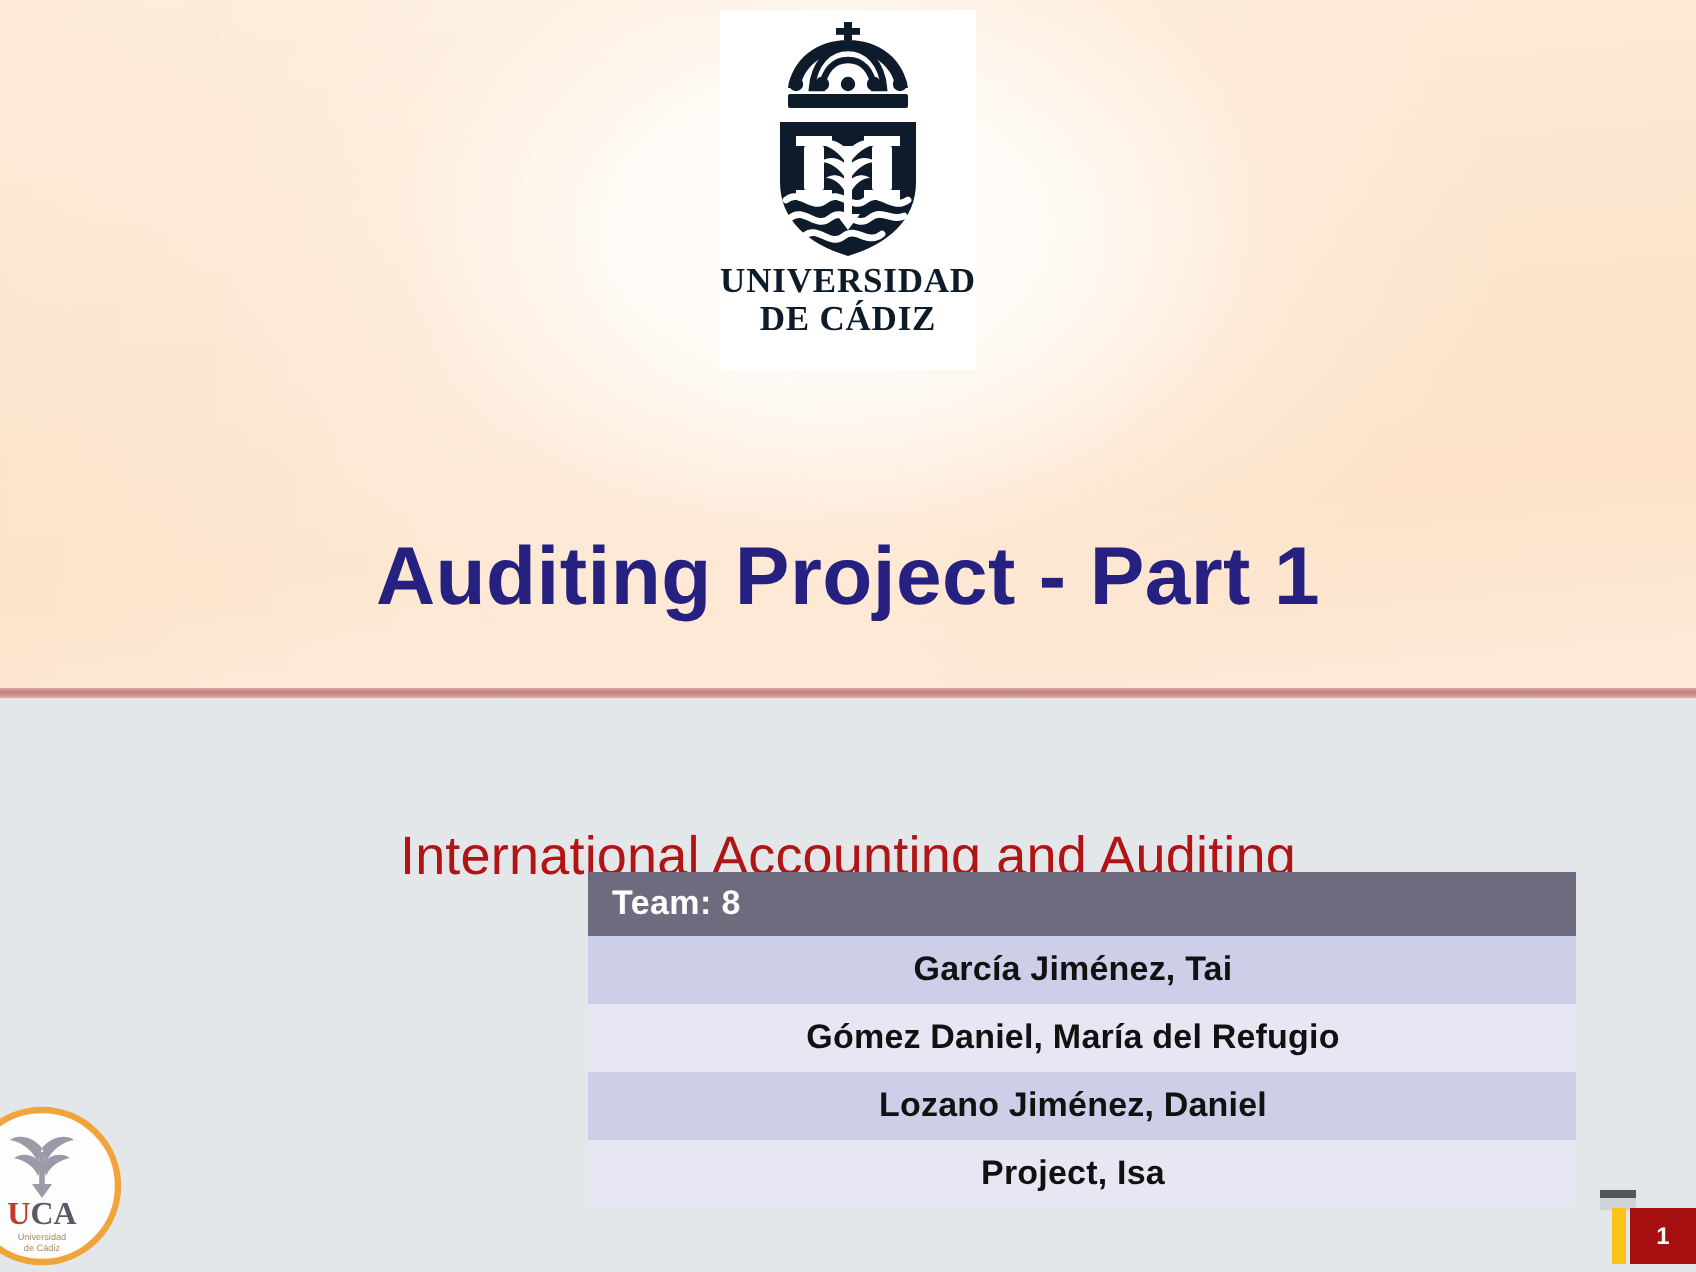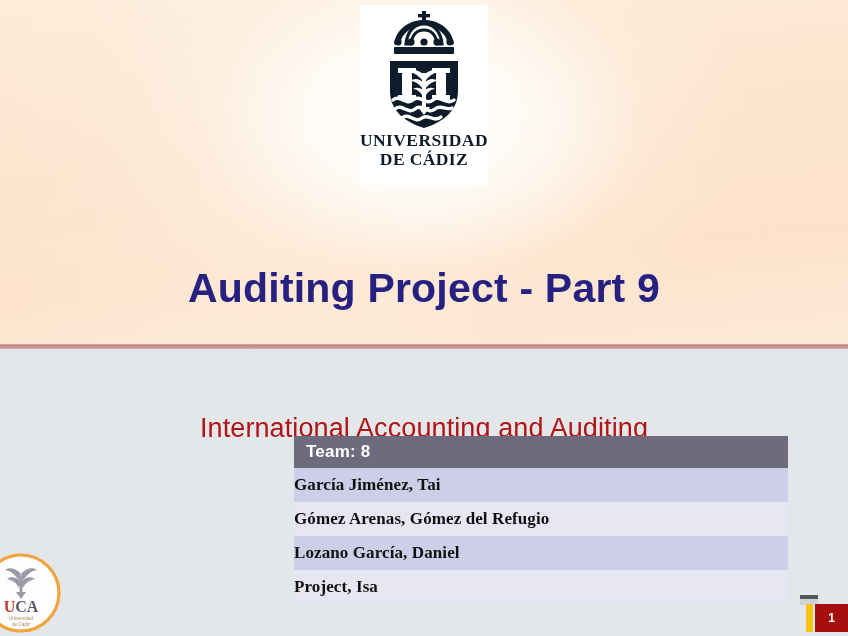--- a/index.html
+++ b/index.html
@@ -163,25 +163,24 @@
     text-align: left;
     padding-left: 12px !important;
     vertical-align: middle;
     letter-spacing: 0.2px;
   }
   .team-row {
     height: 34px;
     color: #111111;
     font-size: 17px;
     font-weight: bold;
-    text-align: left;
+    text-align: center;
     padding-right: 9px !important;
     vertical-align: middle;
     letter-spacing: 0.1px;
-    font-family: Liberation Serif, serif;
   }
   .team-row.odd  { background: #cdcee8; }
   .team-row.even { background: #e7e7f4; }
 
   
   .uca-badge {
     position: absolute;
     left: -22px;
     top: 550px;
     width: 86px;
@@ -297,42 +296,42 @@
           </g>
         </g>
       </svg>
     </div>
     <div class="uni-name">
       <span class="l1">UNIVERSIDAD</span>
       <span class="l2">DE CÁDIZ</span>
     </div>
   </div>
 
-  <div class="slide-title">Auditing Project - Part 9</div>
+  <div class="slide-title">Auditing Project - Part 1</div>
 
   <div class="divider"></div>
   <div class="divider-shadow"></div>
 
   <div class="body-band"></div>
 
   <div class="slide-subtitle">International Accounting and Auditing</div>
 
   <table class="team-table">
     <tbody>
       <tr>
         <td class="team-header">Team: 8</td>
       </tr>
       <tr>
         <td class="team-row odd">García Jiménez, Tai</td>
       </tr>
       <tr>
-        <td class="team-row even">Gómez Arenas, Gómez del Refugio</td>
-      </tr>
-      <tr>
-        <td class="team-row odd">Lozano García, Daniel</td>
+        <td class="team-row even">Gómez Daniel, María del Refugio</td>
+      </tr>
+      <tr>
+        <td class="team-row odd">Lozano Jiménez, Daniel</td>
       </tr>
       <tr>
         <td class="team-row even">Project, Isa</td>
       </tr>
     </tbody>
   </table>
 
   <div class="uca-badge">
     <svg viewBox="0 0 86 86" xmlns="http://www.w3.org/2000/svg">
       <circle cx="43" cy="43" r="38" fill="#fdfdfd" stroke="#f0a53c" stroke-width="3.2"></circle>

